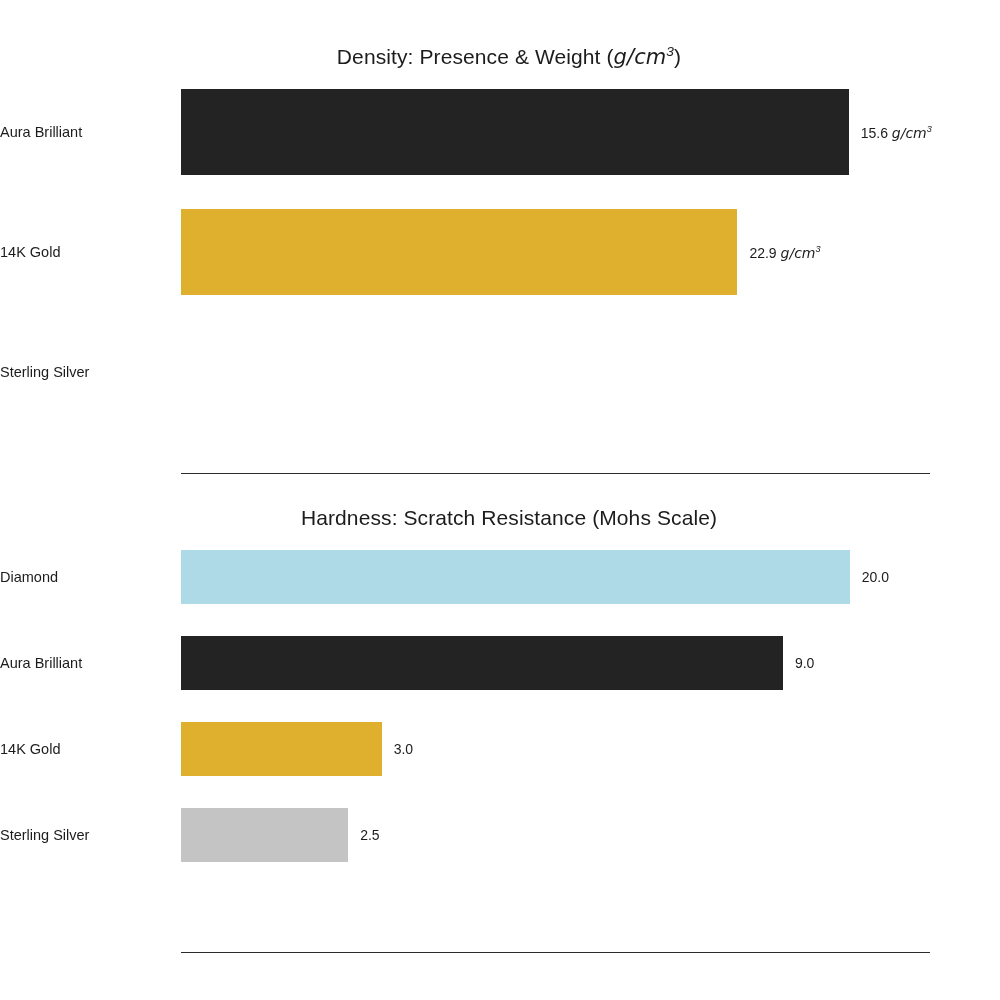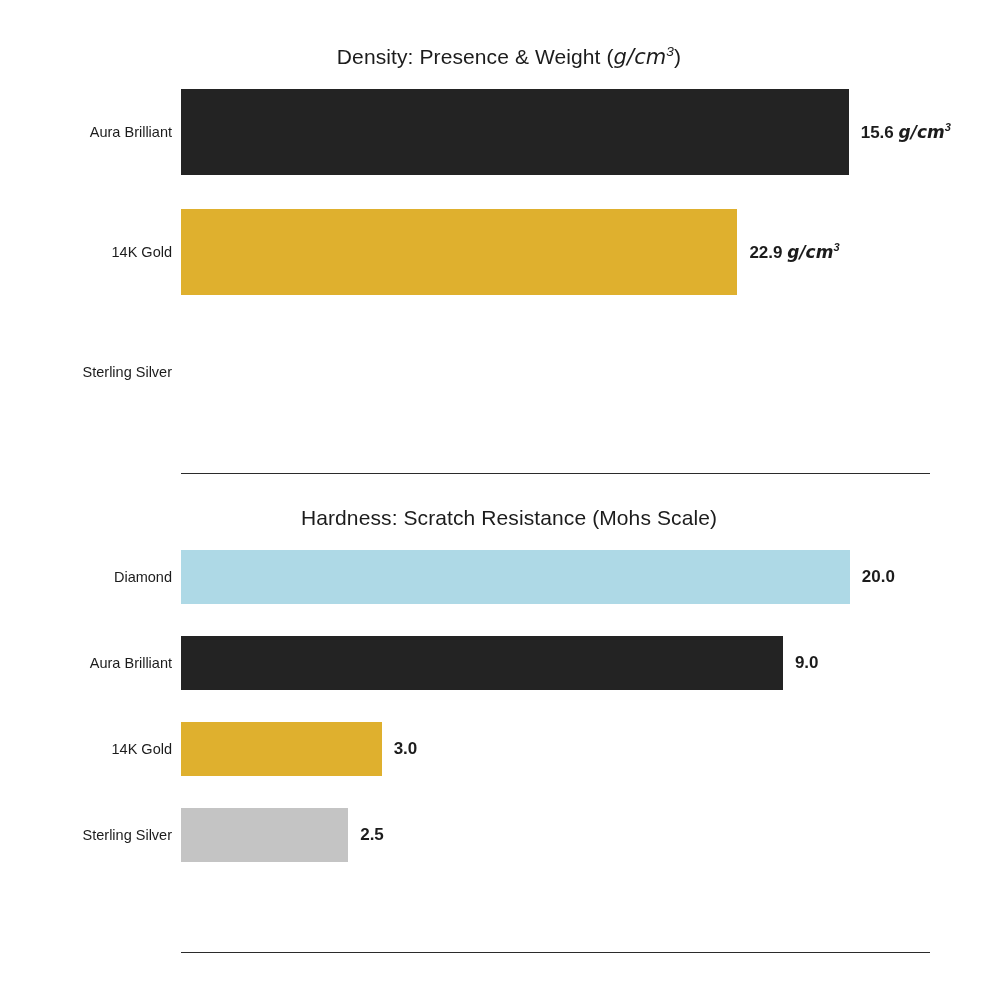--- a/index.html
+++ b/index.html
@@ -51,44 +51,43 @@
   .rows {
     position: relative;
   }
   .row {
     display: flex;
     align-items: center;
     position: relative;
   }
   .row-label {
     width: 181px;
-    text-align: right;
+    text-align: left;
     padding-right: 9px;
     box-sizing: border-box;
     font-size: 14.5px;
     color: #1c1c1c;
     white-space: nowrap;
   }
   .bar-area {
     position: relative;
     flex: 1;
     display: flex;
     align-items: center;
     height: 100%;
   }
   .bar {
     height: 100%;
     display: block;
   }
   .bar-value {
-    font-size: 17px;
+    font-size: 14px;
     color: #1c1c1c;
     margin-left: 12px;
     white-space: nowrap;
-    font-weight: bold;
   }
   .bar-value .unit {
     font-style: italic;
     font-family: "DejaVu Sans", sans-serif;
   }
   .bar-value sup {
     font-size: 0.65em;
     vertical-align: super;
     font-style: italic;
   }

